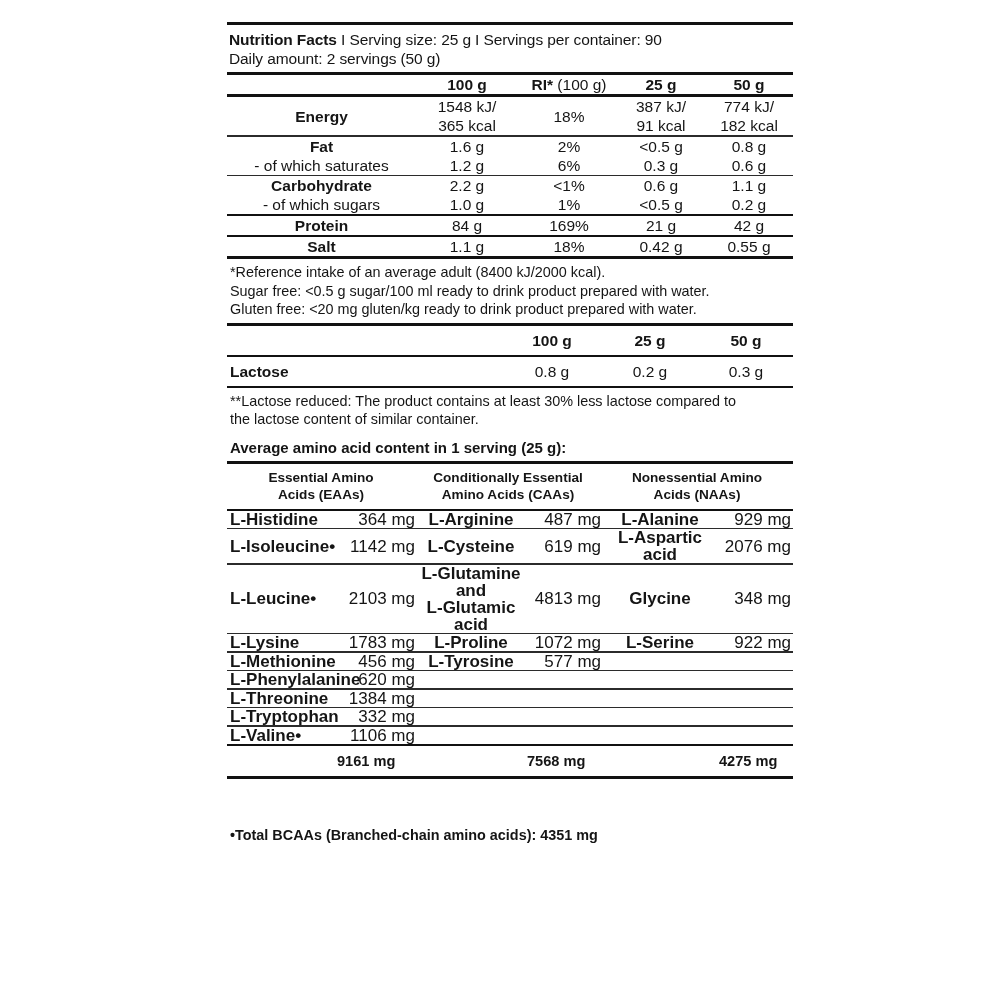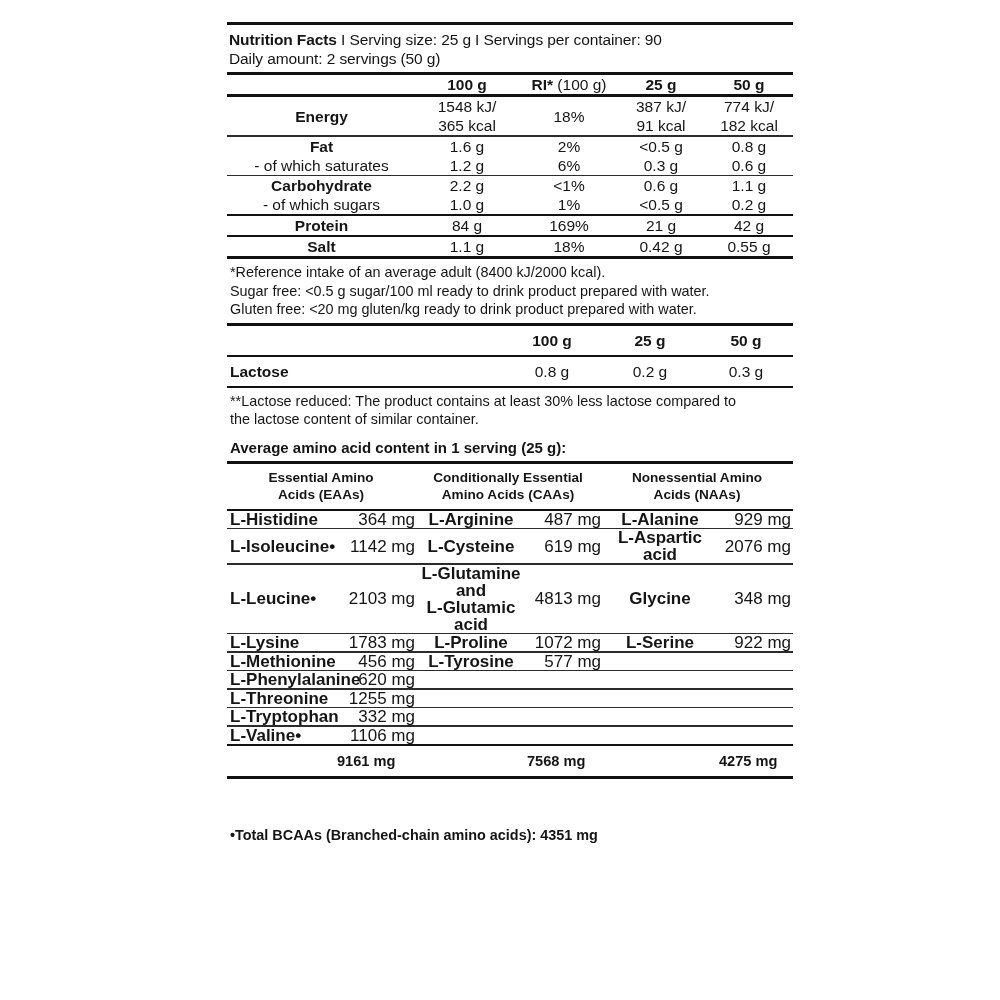--- a/index.html
+++ b/index.html
@@ -498,21 +498,21 @@
         <col class="a0">
         <col class="a1">
         <col class="a2">
         <col class="a3">
         <col class="a4">
         <col class="a5">
       </colgroup>
     <tbody>
       <tr class="aarow">
         <td class="name">L-Threonine</td>
-        <td class="amt">1255 mg</td>
+        <td class="amt">1384 mg</td>
         <td class="namec"></td>
         <td class="amt"></td>
         <td class="namec"></td>
         <td class="amtr"></td>
       </tr>
     </tbody>
   </table>
   <div class="rule-thin"></div>
 
   <table class="aa">

